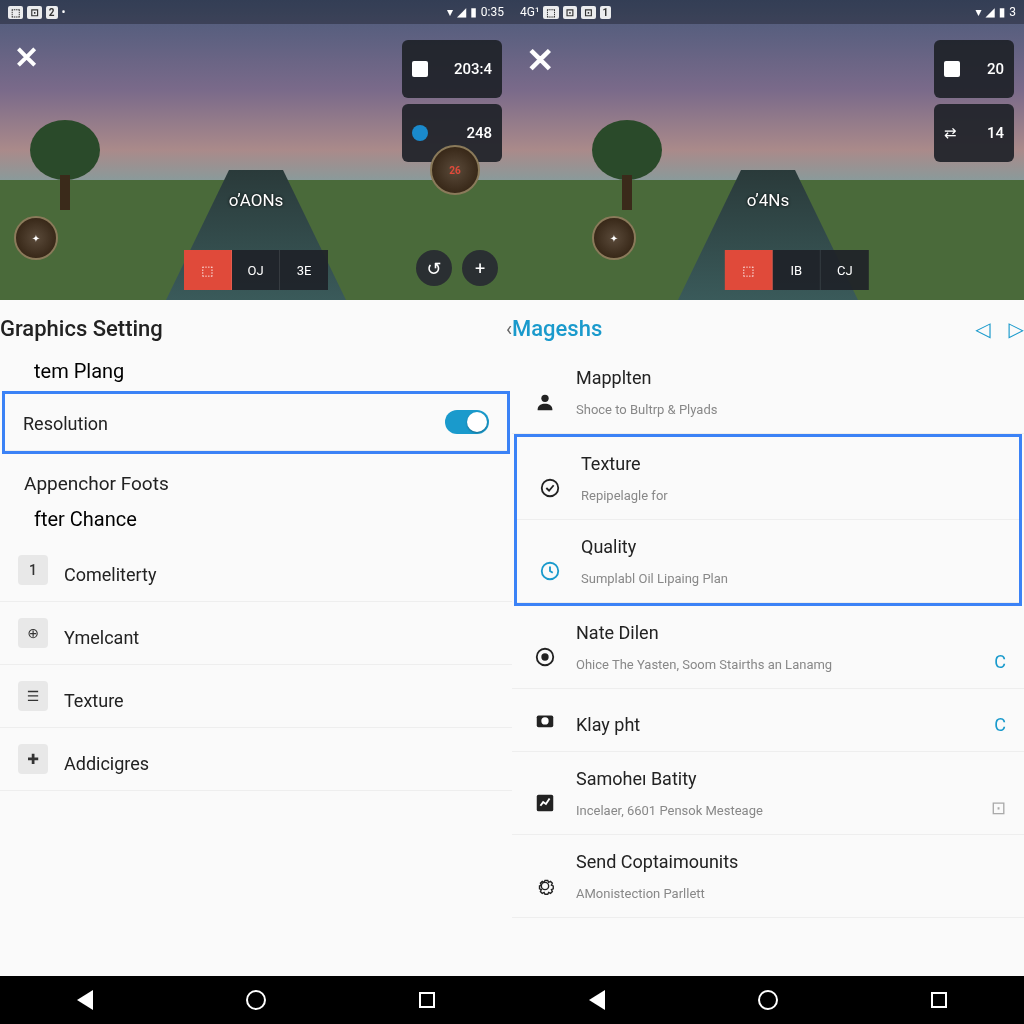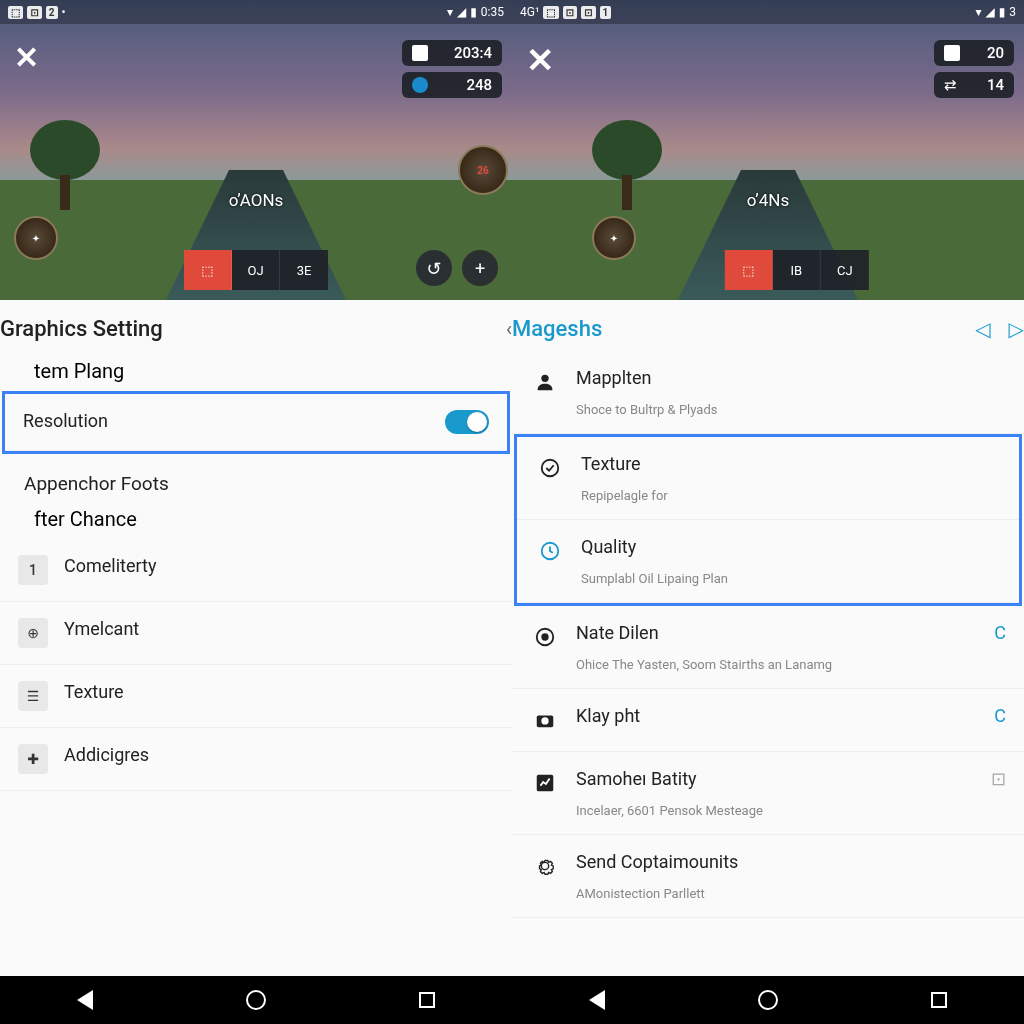--- a/index.html
+++ b/index.html
@@ -10,38 +10,38 @@
 .status-badge { background: rgba(255,255,255,0.9); color: #333; padding: 1px 3px; border-radius: 2px; font-size: 10px; font-weight: bold; }
 .game-area { height: 300px; position: relative; overflow: hidden; }
 .sky { position: absolute; inset: 0; background: linear-gradient(180deg, #4a5a7a 0%, #7a6a8a 30%, #aa8a8a 50%, #8a9a9a 60%, #5a7a5a 100%); }
 .grass { position: absolute; bottom: 0; left: 0; right: 0; height: 120px; background: #4a6a3a; }
 .road { position: absolute; bottom: 0; left: 50%; transform: translateX(-50%); width: 180px; height: 130px; background: linear-gradient(180deg, #2a3a3a 0%, #3a5a5a 100%); clip-path: polygon(35% 0, 65% 0, 100% 100%, 0 100%); }
 .tree { position: absolute; width: 70px; height: 90px; }
 .tree-crown { width: 70px; height: 60px; background: #2a4a2a; border-radius: 50%; }
 .tree-trunk { width: 10px; height: 35px; background: #3a2a1a; margin: -5px auto 0; }
 .close-x { position: absolute; top: 40px; left: 14px; color: #fff; font-size: 30px; font-weight: bold; z-index: 5; cursor: pointer; }
 .hud-topright { position: absolute; top: 40px; right: 10px; display: flex; flex-direction: column; gap: 6px; z-index: 5; }
-.hud-pill { background: rgba(30,34,40,0.92); color: #fff; padding: 4px 10px; border-radius: 6px; display: flex; align-items: center; gap: 20px; font-size: 15px; font-weight: 500; min-width: 100px; justify-content: space-between; }
+.hud-pill { background: rgba(30,34,40,0.92); color: #fff; padding: 20px 10px; border-radius: 6px; display: flex; align-items: center; gap: 20px; font-size: 15px; font-weight: 500; min-width: 100px; justify-content: space-between; }
 .hud-pill-icon { width: 16px; height: 16px; background: #fff; border-radius: 2px; }
 .hud-pill-icon.blue { background: #1a8acc; border-radius: 50%; }
 .hud-badge-round { position: absolute; width: 50px; height: 50px; border-radius: 50%; background: radial-gradient(circle, #5a4a3a, #2a1a0a); border: 2px solid #8a7a5a; display: flex; align-items: center; justify-content: center; color: #fff; font-size: 10px; z-index: 5; }
 .hud-label-small { position: absolute; color: #fff; font-size: 17px; z-index: 5; text-shadow: 0 0 3px #000; }
 .hud-bottom { position: absolute; bottom: 10px; left: 50%; transform: translateX(-50%); display: flex; gap: 0; z-index: 5; }
 .hud-btn { width: 48px; height: 40px; display: flex; align-items: center; justify-content: center; color: #fff; font-size: 13px; border-right: 1px solid rgba(255,255,255,0.1); background: rgba(30,34,40,0.92); }
 .hud-btn.red { background: #e04a3a; }
 .hud-btn:last-child { border-right: none; }
 .hud-circle-btn { position: absolute; width: 36px; height: 36px; border-radius: 50%; background: rgba(40,44,50,0.95); color: #fff; display: flex; align-items: center; justify-content: center; font-size: 18px; z-index: 5; }
 .panel { flex: 1; background: #fafafa; overflow: hidden; }
 .panel-header { display: flex; justify-content: space-between; align-items: center; padding: 16px 0 10px; }
 .panel-title { font-size: 22px; font-weight: 500; color: #222; }
 .panel-title.blue { color: #1a9acc; }
 .panel-nav { display: flex; gap: 18px; color: #666; font-size: 20px; }
 .panel-nav.blue { color: #1a9acc; }
 .section-label { padding: 8px 34px 8px; color: #000000; font-size: 20px; }
-.row { display: flex; align-items: flex-start; padding: 16px 18px; border-bottom: 1px solid #eee; gap: 16px; cursor: pointer; }
+.row { display: flex; align-items: flex-end; padding: 16px 18px; border-bottom: 1px solid #eee; gap: 16px; cursor: pointer; }
 .row-icon { width: 30px; height: 30px; display: flex; align-items: center; justify-content: center; flex-shrink: 0; }
 .row-icon-box { width: 30px; height: 30px; background: #e8e8e8; border-radius: 4px; display: flex; align-items: center; justify-content: center; font-size: 14px; color: #333; font-weight: 500; }
 .row-text { flex: 1; }
 .row-title { font-size: 18px; color: #222; }
 .row-sub { font-size: 13px; color: #888; margin-top: 14px; }
 .row-trailing { color: #1a9acc; font-size: 18px; }
 .toggle { width: 44px; height: 24px; background: #1a9acc; border-radius: 12px; position: relative; }
 .toggle::after { content: ''; position: absolute; right: 2px; top: 2px; width: 20px; height: 20px; background: #fff; border-radius: 50%; box-shadow: 0 1px 2px rgba(0,0,0,0.3); }
 .highlight-box { border: 3px solid #3b82f6; margin: 0 2px; }
 .nav-bar { height: 48px; background: #000; display: flex; justify-content: space-around; align-items: center; }
@@ -82,21 +82,21 @@
     <div class="hud-topright">
       <div class="hud-pill">
           <span class="hud-pill-icon"></span>
           <span>203:4</span>
         </div>
       <div class="hud-pill">
           <span class="hud-pill-icon blue"></span>
           <span>248</span>
         </div>
     </div>
-    <div class="hud-badge-round" style="right:4px;top:145px">
+    <div class="hud-badge-round" style="right:32px;top:145px">
         <span style="color:#e04a3a;font-weight:bold">26</span>
       </div>
     <div class="hud-badge-round" style="left:14px;bottom:40px;width:44px;height:44px">✦</div>
     <div class="hud-label-small" style="left:50%;transform:translateX(-50%);bottom:90px">oʼAONs</div>
     <div class="hud-bottom">
       <div class="hud-btn red">⬚</div>
       <div class="hud-btn">OJ</div>
       <div class="hud-btn">3E</div>
     </div>
     <div class="hud-circle-btn" style="right:60px;bottom:14px">↺</div>

